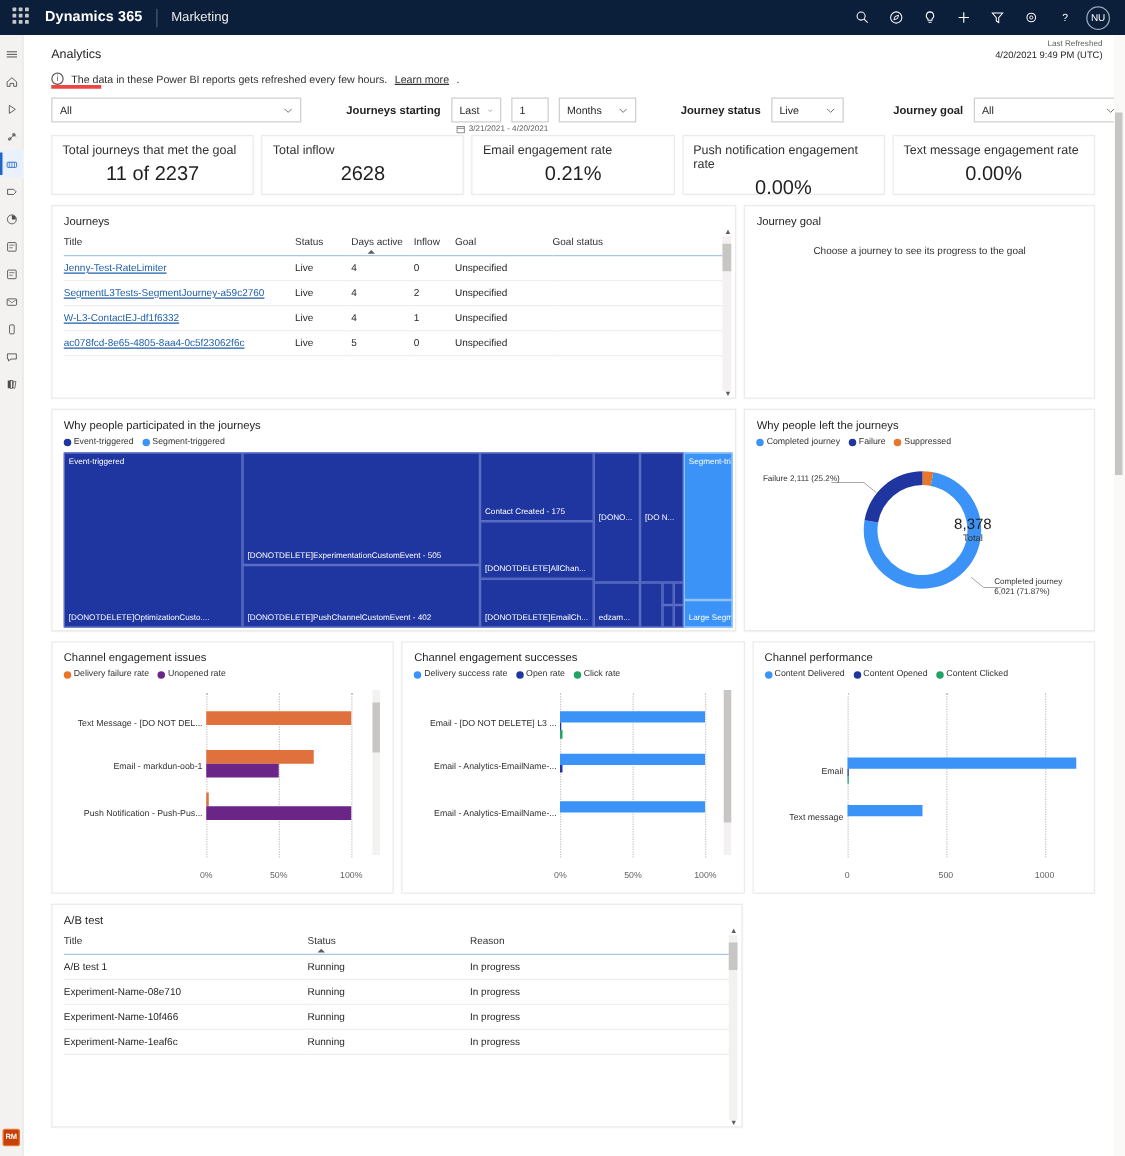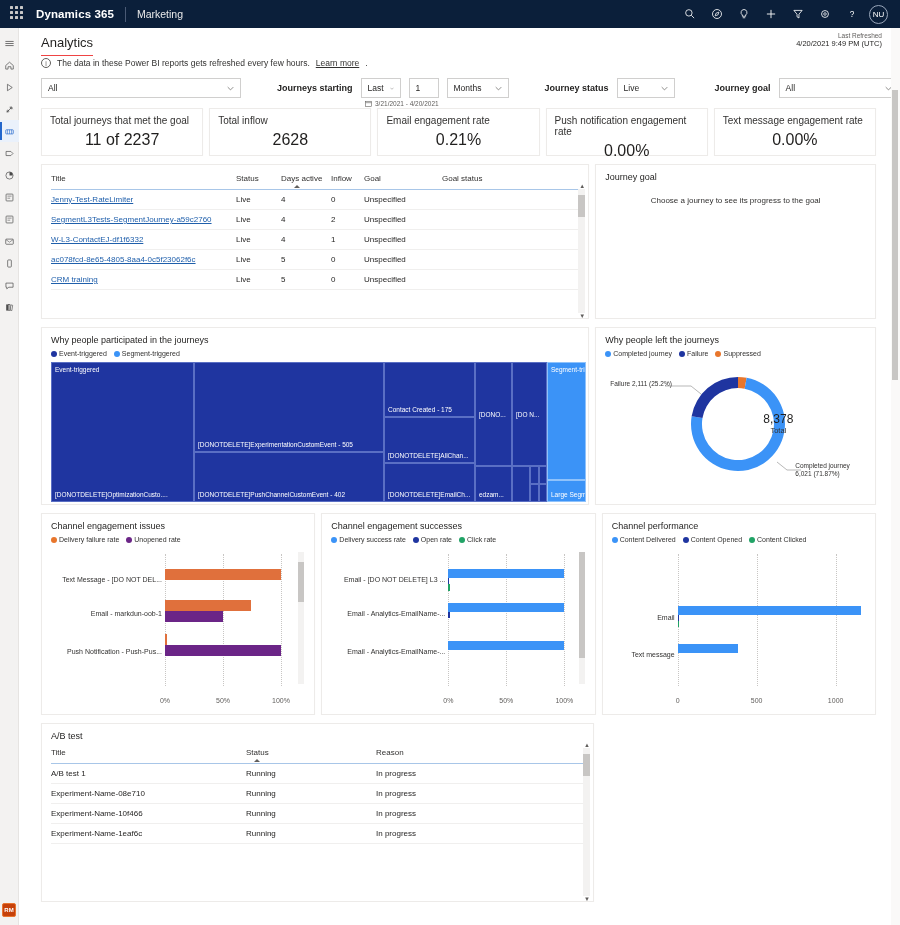--- a/index.html
+++ b/index.html
@@ -46,22 +46,22 @@
     height: 18px; background: #2266cc; }
   .rail-badge { position: absolute; bottom: 8px; left: 2px; width: 14px; height: 14px;
     background: #c6410a; border-radius: 2px; color: #fff; font-size: 6px;
     display: flex; align-items: center; justify-content: center; font-weight: bold;
     border: 1px solid #e8742f; }
 
   
   .main { flex: 1; background: #fff; position: relative; overflow: hidden; }
 
   .tabstrip { height: 22px; padding: 5px 0 0 22px; background: #fff; position: relative; }
-  .tab { font-size: 13px; color: #201f1e; display: inline-block; padding-bottom: 5px;
-    border-bottom: 1px solid #ef4444; cursor: pointer; }
+  .tab { font-size: 10px; color: #201f1e; display: inline-block; padding-bottom: 19px;
+    border-bottom: 3px solid #ef4444; cursor: pointer; }
   .refresh-note { position: absolute; right: 18px; top: 4px; text-align: right; }
   .refresh-note .l1 { font-size: 6.5px; color: #605e5c; }
   .refresh-note .l2 { font-size: 7.5px; color: #201f1e; }
 
   .infobar { display: flex; align-items: center; gap: 6px; padding: 8px 0 0 22px;
     font-size: 8.5px; color: #323130; }
   .info-i { width: 10px; height: 10px; border: 1px solid #605e5c; border-radius: 50%;
     font-size: 7px; display: flex; align-items: center; justify-content: center;
     color: #605e5c; flex: 0 0 10px; }
   .link { color: #323130; text-decoration: underline; cursor: pointer; }
@@ -370,20 +370,21 @@
         <div class="kpi-v">0.00%</div>
       </div>
       <div class="kpi">
         <div class="kpi-l">Text message engagement rate</div>
         <div class="kpi-v">0.00%</div>
       </div>
     </div>
 
     <div class="row">
       <div class="panel" style="width:553px;height:155px">
+        <div class="panel-title">Journeys</div>
         <table class="gt">
           <thead>
             <tr>
               <th style="width:185px">Title</th>
               <th style="width:45px">Status</th>
               <th style="width:50px;position:relative">
                 <span>Days active</span>
                 <span class="sortcaret" style="left:13px"></span>
               </th>
               <th style="width:33px">Inflow</th>
@@ -417,28 +418,20 @@
               <td></td>
             </tr>
             <tr>
               <td class="lnk"><a>ac078fcd-8e65-4805-8aa4-0c5f23062f6c</a></td>
               <td>Live</td>
               <td>5</td>
               <td>0</td>
               <td>Unspecified</td>
               <td></td>
             </tr>
-            <tr>
-              <td class="lnk"><a>CRM training</a></td>
-              <td>Live</td>
-              <td>5</td>
-              <td>0</td>
-              <td>Unspecified</td>
-              <td></td>
-            </tr>
           </tbody>
         </table>
         <div class="tbl-scroll">
           <span class="ar" style="top:-6px">▲</span>
           <div class="thumb"></div>
           <span class="ar" style="bottom:-6px">▼</span>
         </div>
       </div>
 
       <div class="panel" style="width:283px;height:155px">

